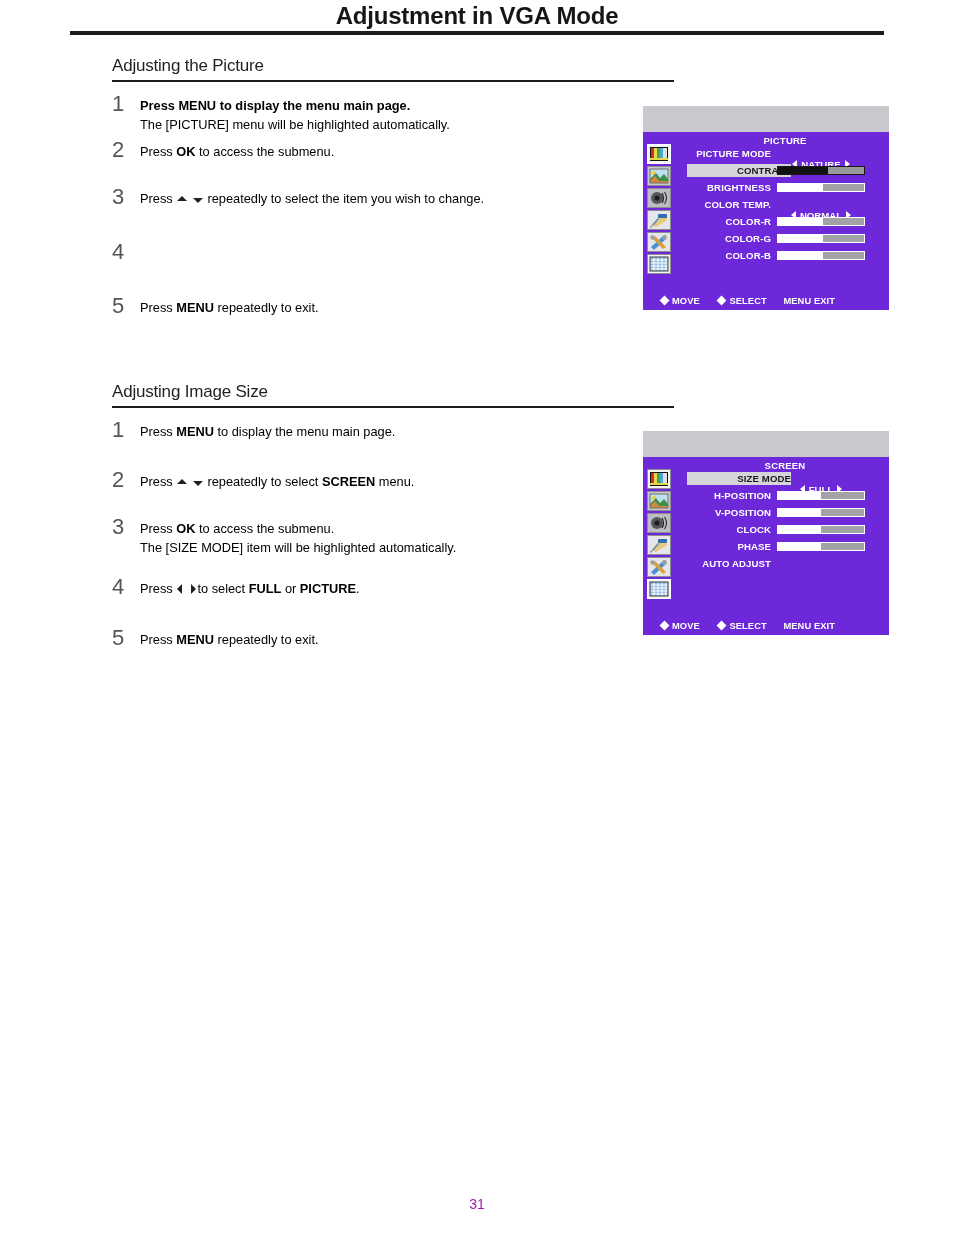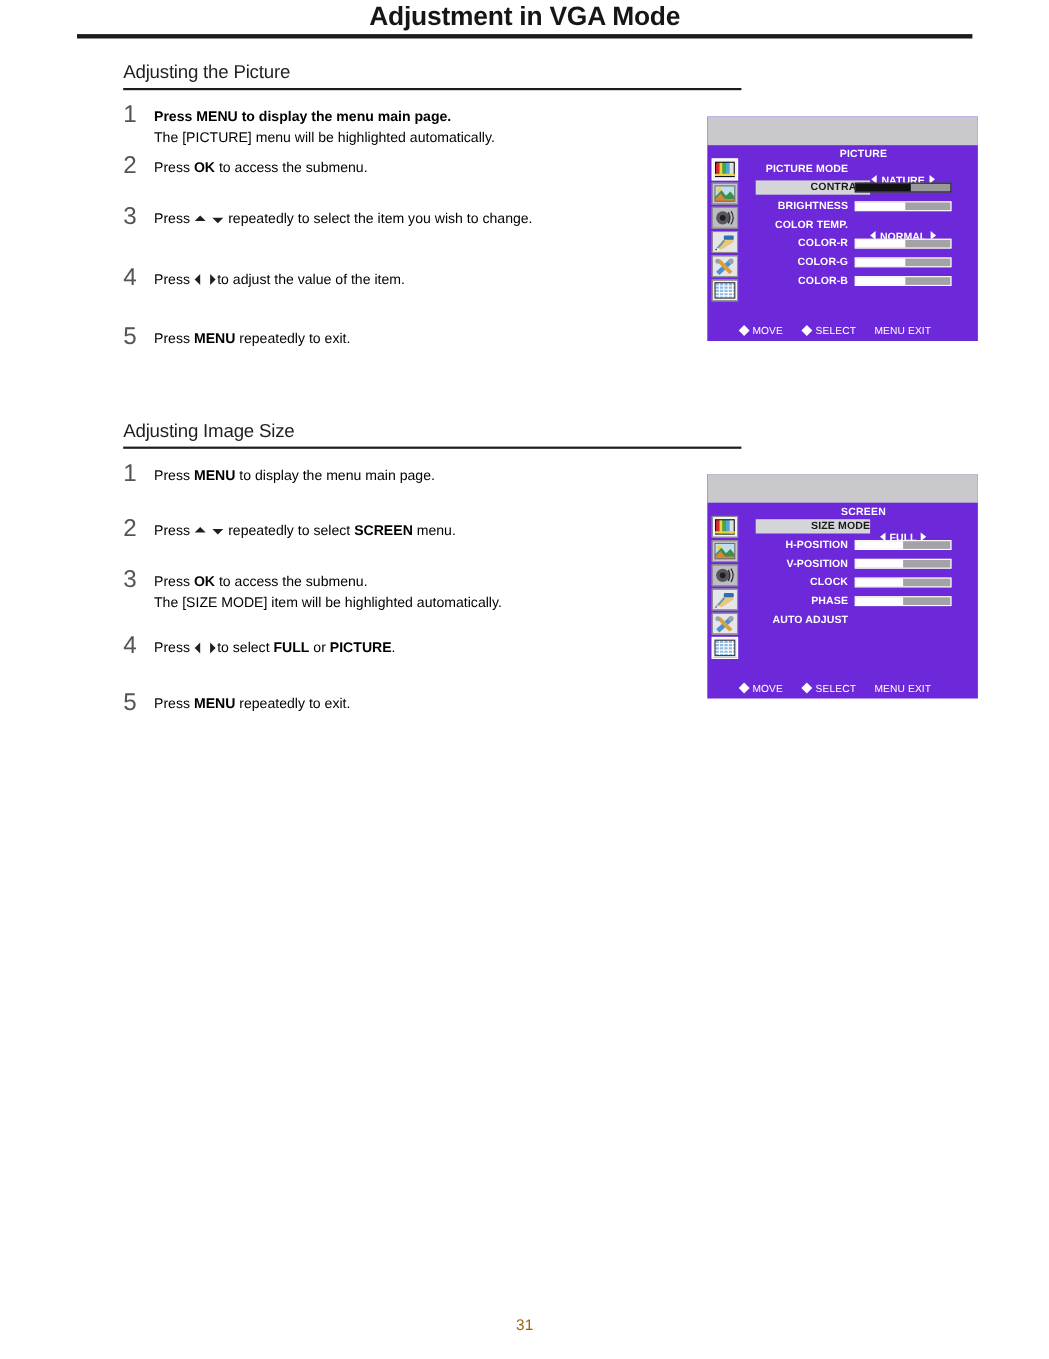--- a/index.html
+++ b/index.html
@@ -255,23 +255,23 @@
     border: 1px solid #1a1a1a;
     background: #9a9a9e;
   }
   .osd-bar.dark > i { background: #111111; }
 
   .osd-foot {
     position: absolute;
     left: 0; right: 0;
     bottom: 4px;
     font-size: 9.3px;
-    font-weight: normal;
+    font-weight: bold;
     color: #ffffff;
-    padding-left: 30px;
+    padding-left: 18px;
     white-space: nowrap;
     letter-spacing: 0.1px;
   }
   .osd-foot .dia {
     display: inline-block;
     width: 7px; height: 7px;
     background: #ffffff;
     transform: rotate(45deg);
     vertical-align: middle;
     position: relative;
@@ -281,21 +281,21 @@
   .osd-foot .gp { margin-right: 16px; }
   .osd-foot .gp2 { margin-right: 14px; }
 
   
   .page-num {
     position: absolute;
     left: 0; right: 0;
     top: 1196px;
     text-align: center;
     font-size: 14px;
-    color: #a16207;
+    color: #a21caf;
   }
 </style>
 </head>
 <body>
 
 <div class="page-title">Adjustment in VGA Mode</div>
 <div class="title-rule"></div>
 
 <div class="section" id="sec0" style="top:56px;">
   <div class="section-title">Adjusting the Picture</div>
@@ -320,23 +320,20 @@
 
     <div class="step" style="height:55px;">
       <div class="step-num">3</div>
       <div class="step-body">
         <span>Press </span><span class="tri tri-up"></span>&nbsp;<span class="tri tri-down"></span><span> repeatedly to select the item you wish to change.</span>
       </div>
     </div>
 
     <div class="step" style="height:54px;">
       <div class="step-num">4</div>
-      <div class="step-body">
-        <span>Press </span><span class="tri tri-left"></span>&nbsp;&nbsp;<span class="tri tri-right"></span><span>to adjust the value of the item.</span>
-      </div>
     </div>
 
     <div class="step">
       <div class="step-num">5</div>
       <div class="step-body">
         <span>Press </span><b>MENU</b><span> repeatedly to exit.</span>
       </div>
     </div>
 
   </div>

